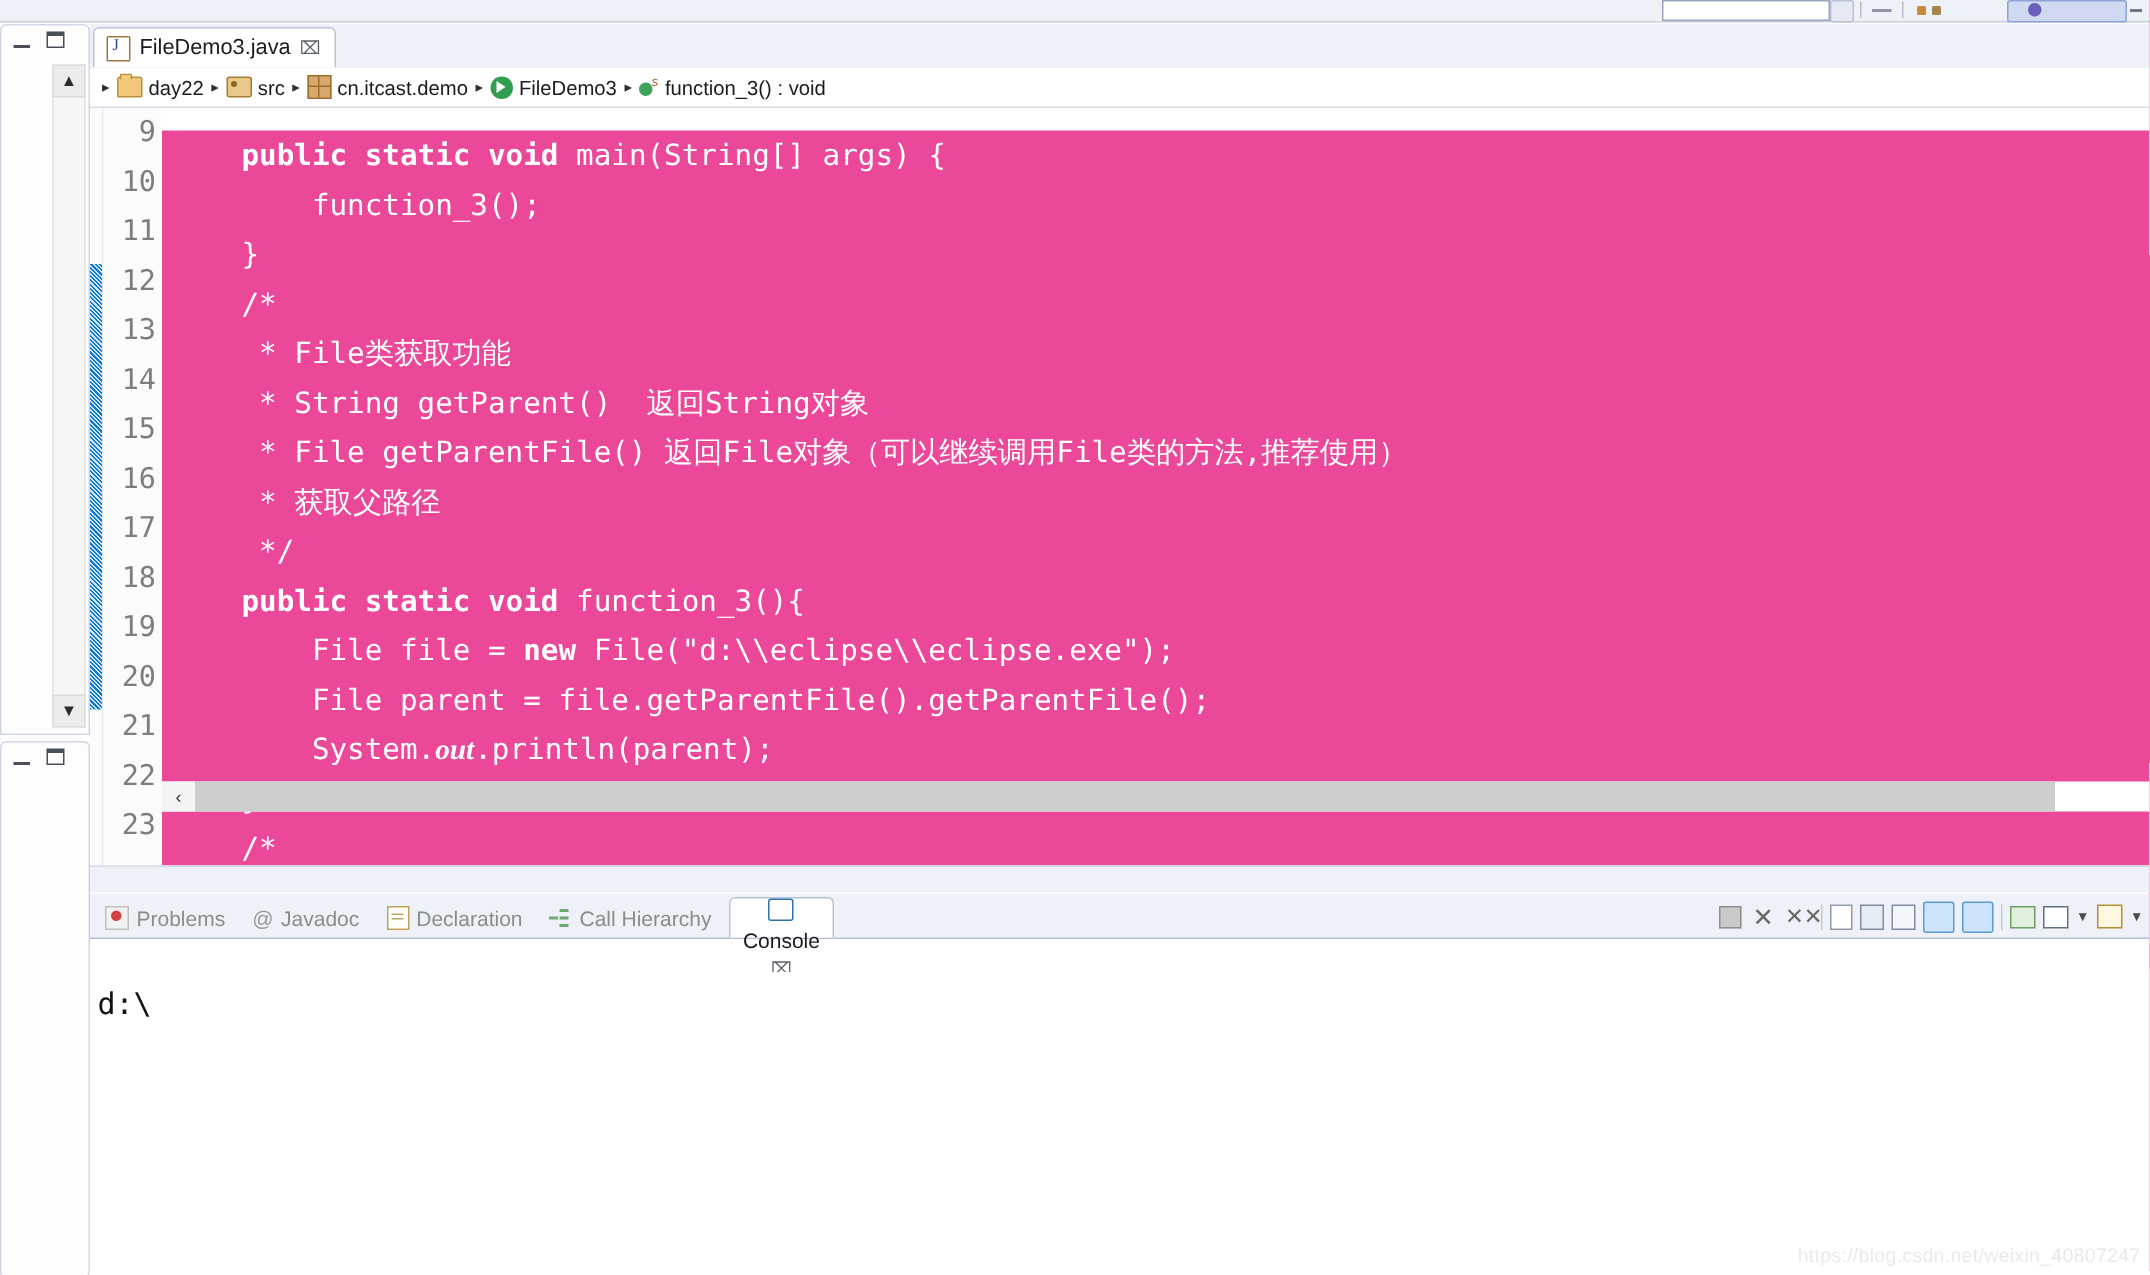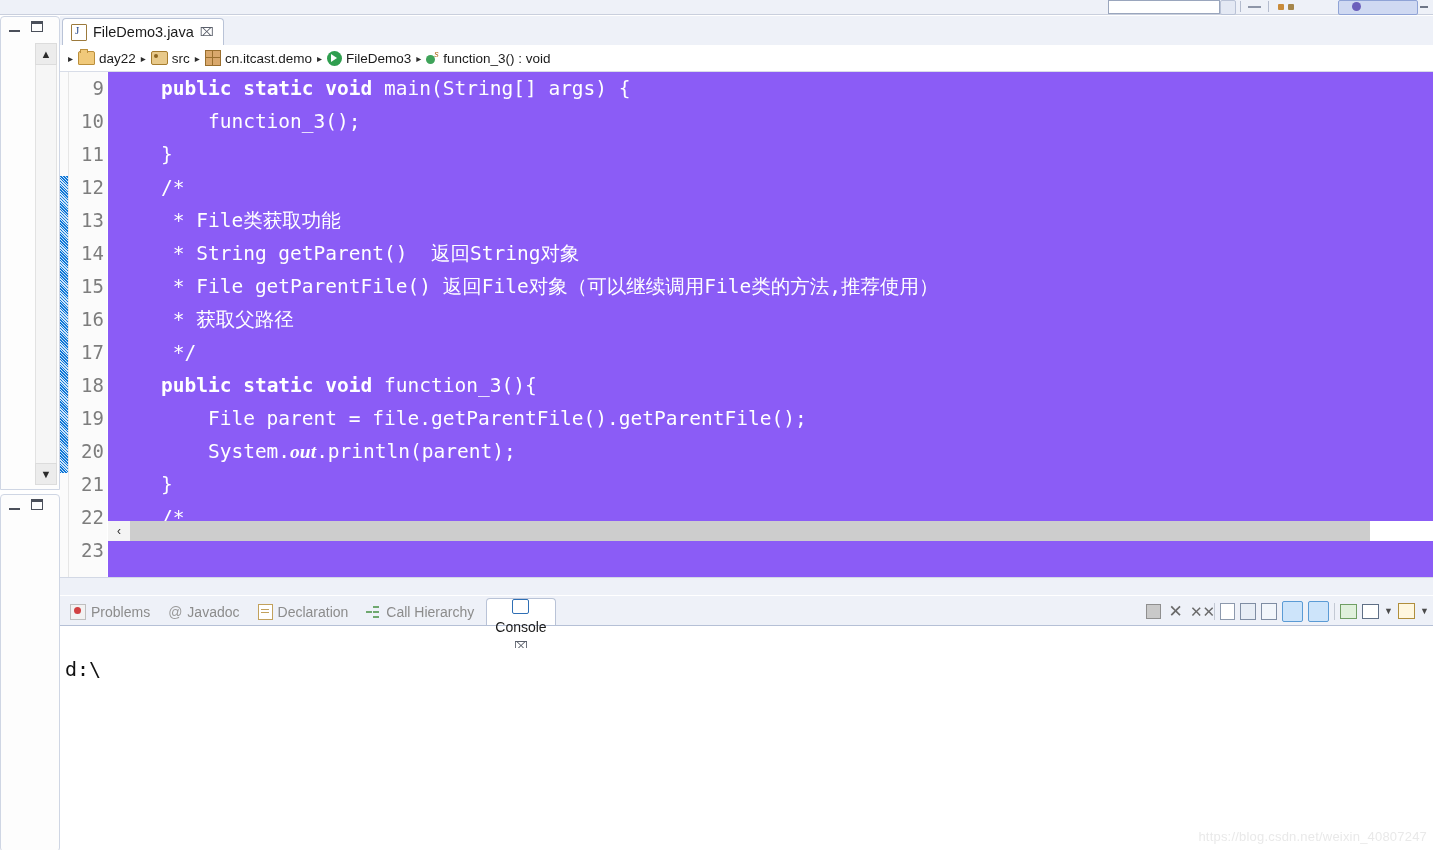--- a/index.html
+++ b/index.html
@@ -274,31 +274,32 @@
         <div class="ln">15</div>
         <div class="ln">16</div>
         <div class="ln">17</div>
         <div class="ln">18</div>
         <div class="ln">19</div>
         <div class="ln">20</div>
         <div class="ln">21</div>
         <div class="ln">22</div>
         <div class="ln">23</div>
       </div>
-    <div id="code-lines" style="background: #8b5cf6;">
+    <div id="code-lines" style="background: #ec4899; margin-top: 15px;">
         <div class="cl"><span>    </span><span class="kw">public static void </span><span>main(String[] args) {</span></div>
         <div class="cl"><span>        </span><span class="it">function_3</span><span>();</span></div>
         <div class="cl"><span>    }</span></div>
         <div class="cl"><span>    /*</span></div>
         <div class="cl"><span>     * File类获取功能</span></div>
         <div class="cl"><span>     * String getParent()  返回String对象</span></div>
         <div class="cl"><span>     * File getParentFile() 返回File对象（可以继续调用File类的方法,推荐使用）</span></div>
         <div class="cl"><span>     * 获取父路径</span></div>
         <div class="cl"><span>     */</span></div>
         <div class="cl"><span>    </span><span class="kw">public static void </span><span>function_3(){</span></div>
+        <div class="cl"><span>        File file = </span><span class="kw">new </span><span>File("d:\\eclipse\\eclipse.exe");</span></div>
         <div class="cl"><span>        File parent = file.getParentFile().getParentFile();</span></div>
         <div class="cl"><span>        System.</span><span class="itb">out</span><span>.println(parent);</span></div>
         <div class="cl"><span>    }</span></div>
         <div class="cl"><span>    /*</span></div>
       </div>
   </div>
 
   <div id="hscroll">
     <div class="hs-left">‹</div>
     <div class="hs-thumb"></div>

